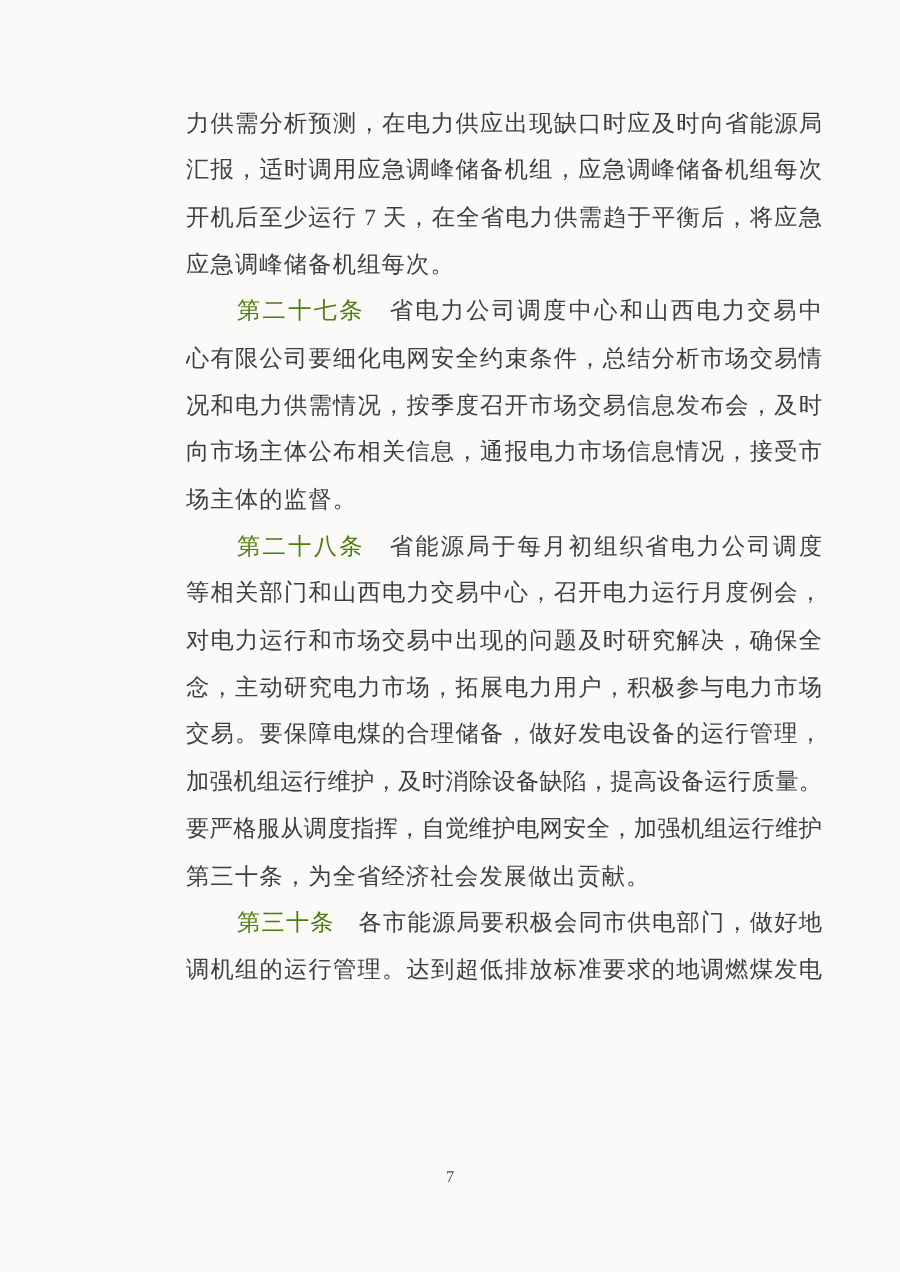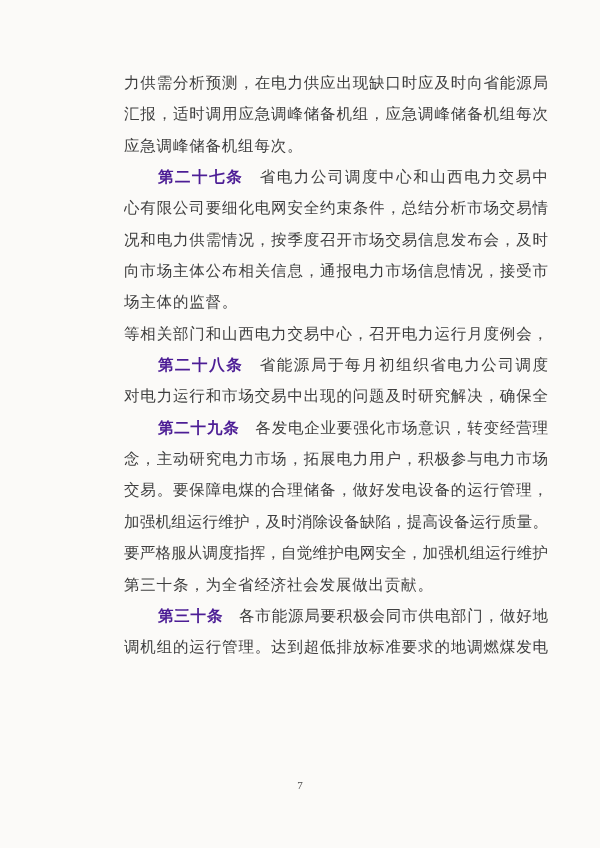--- a/index.html
+++ b/index.html
@@ -32,22 +32,22 @@
     text-align-last: justify;
   }
   .line.last {
     text-align-last: left;
     letter-spacing: 0.8px;
   }
   .line.ind {
     text-indent: 34px;
   }
   .term {
-    font-weight: 700;
-    color: #4c1d95;
+    font-weight: 400;
+    color: #4d7c0f;
   }
   .gap {
     display: inline-block;
     width: 15px;
   }
   .page-number {
     position: absolute;
     top: 779px;
     left: 0;
     width: 600px;
@@ -56,30 +56,30 @@
     color: #4a4a4a;
   }
 </style>
 </head>
 <body style="background: rgb(251, 250, 248);">
 
 <div class="page">
   <div class="body-text" style="color: rgb(62, 62, 62);">
       <div class="line">力供需分析预测，在电力供应出现缺口时应及时向省能源局</div>
       <div class="line">汇报，适时调用应急调峰储备机组，应急调峰储备机组每次</div>
+      <div class="line">开机后至少运行 7 天，在全省电力供需趋于平衡后，将应急</div>
       <div class="line last">应急调峰储备机组每次。</div>
       <div class="line ind"><span class="term">第二十七条</span><span class="gap"></span><span>省电力公司调度中心和山西电力交易中</span></div>
       <div class="line">心有限公司要细化电网安全约束条件，总结分析市场交易情</div>
       <div class="line">况和电力供需情况，按季度召开市场交易信息发布会，及时</div>
       <div class="line">向市场主体公布相关信息，通报电力市场信息情况，接受市</div>
       <div class="line last">场主体的监督。</div>
+      <div class="line ind"><span class="term">第二十八条</span><span class="gap"></span><span>省能源局于每月初组织省电力公司调度</span></div>
       <div class="line">等相关部门和山西电力交易中心，召开电力运行月度例会，</div>
-      <div class="line ind"><span class="term">第二十八条</span><span class="gap"></span><span>省能源局于每月初组织省电力公司调度</span></div>
       <div class="line">对电力运行和市场交易中出现的问题及时研究解决，确保全</div>
-      <div class="line ind"><span class="term">第二十九条</span><span class="gap"></span><span>各发电企业要强化市场意识，转变经营理</span></div>
       <div class="line">念，主动研究电力市场，拓展电力用户，积极参与电力市场</div>
       <div class="line">交易。要保障电煤的合理储备，做好发电设备的运行管理，</div>
       <div class="line">加强机组运行维护，及时消除设备缺陷，提高设备运行质量。</div>
       <div class="line">要严格服从调度指挥，自觉维护电网安全，加强机组运行维护</div>
       <div class="line last">第三十条，为全省经济社会发展做出贡献。</div>
       <div class="line ind"><span class="term">第三十条</span><span class="gap"></span><span>各市能源局要积极会同市供电部门，做好地</span></div>
       <div class="line">调机组的运行管理。达到超低排放标准要求的地调燃煤发电</div>
     </div>
   <div class="page-number">7</div>
 </div>

